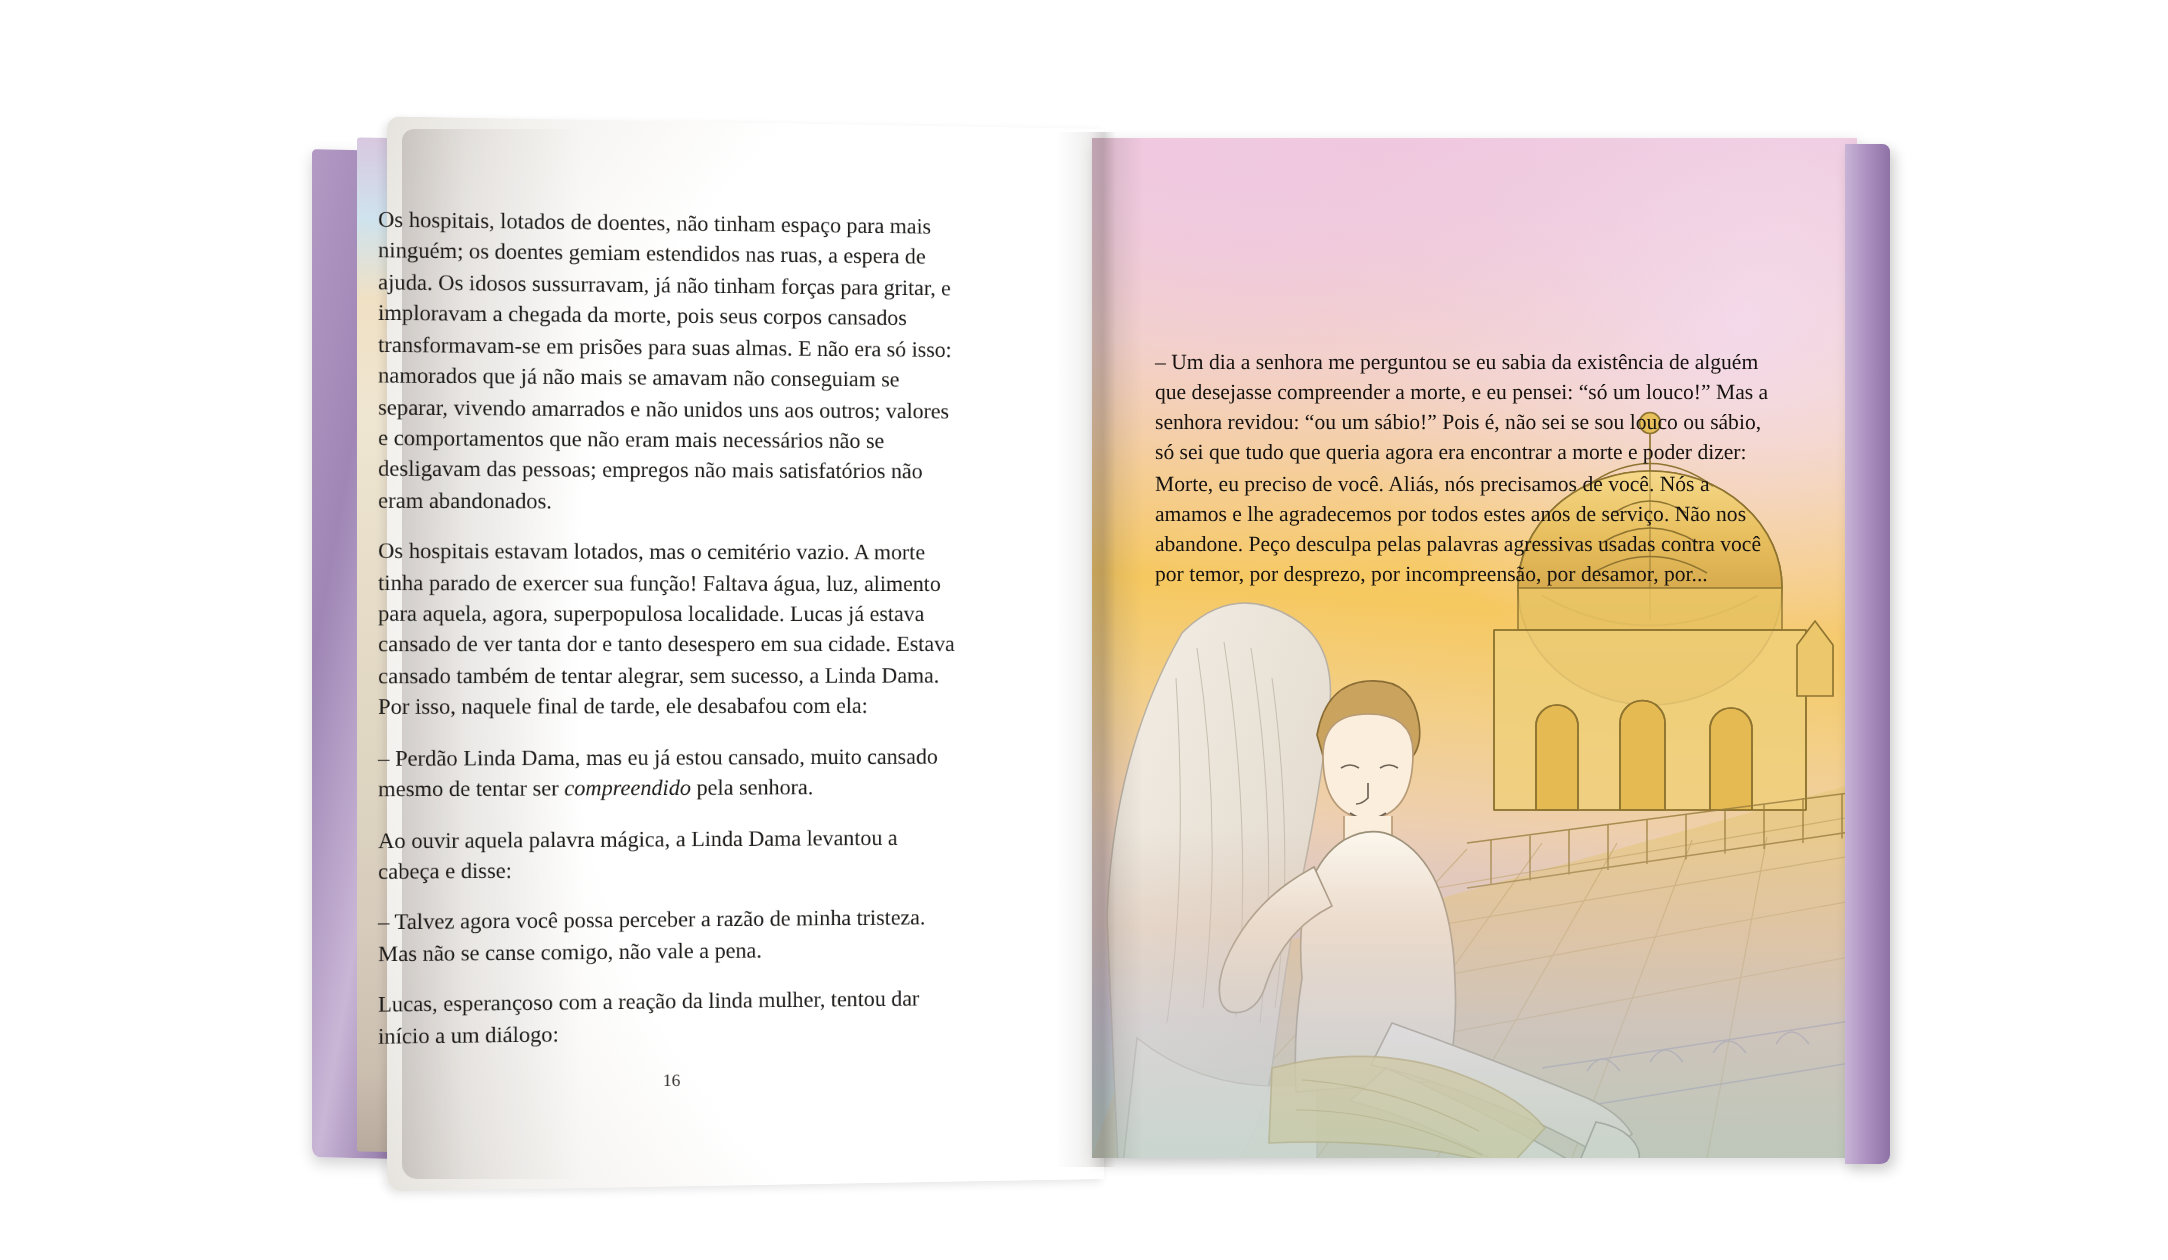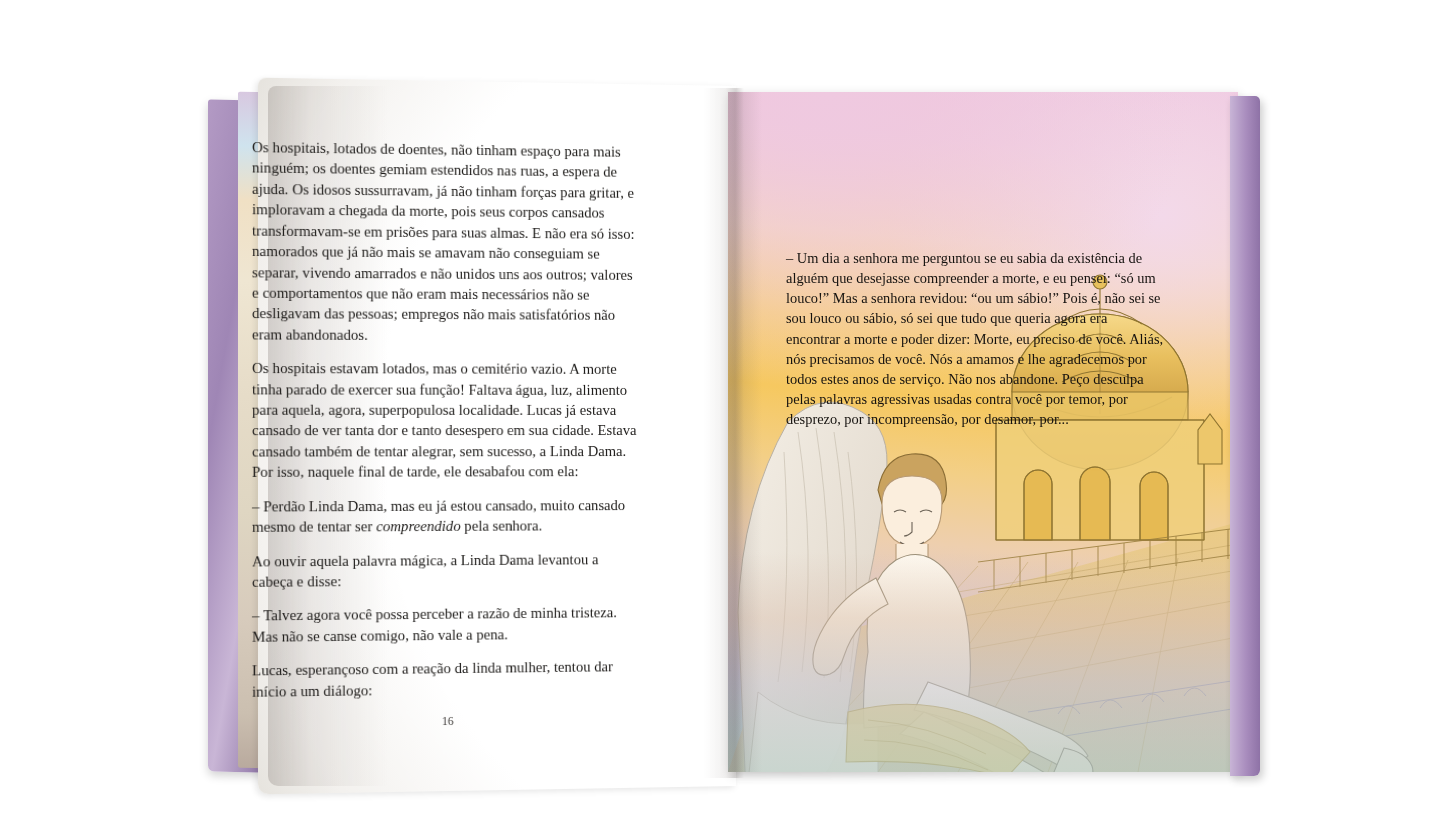--- a/index.html
+++ b/index.html
@@ -220,21 +220,21 @@
   .illo-text {
     position: absolute;
     left: 42px;
     top: 140px;
     width: 410px;
     font-family: "Liberation Serif", serif;
     font-size: 14.4px;
     line-height: 1.40;
     color: #15120f;
   }
-  .illo-text p { margin: 16px; }
+  .illo-text p { margin: 0; }
 
   
   .page-right:after {
     content: "";
     position: absolute;
     left: 0; top: 0; width: 34px; height: 100%;
     background: linear-gradient(90deg, rgba(90,80,78,0.22), rgba(255,255,255,0));
     pointer-events: none;
   }
 

